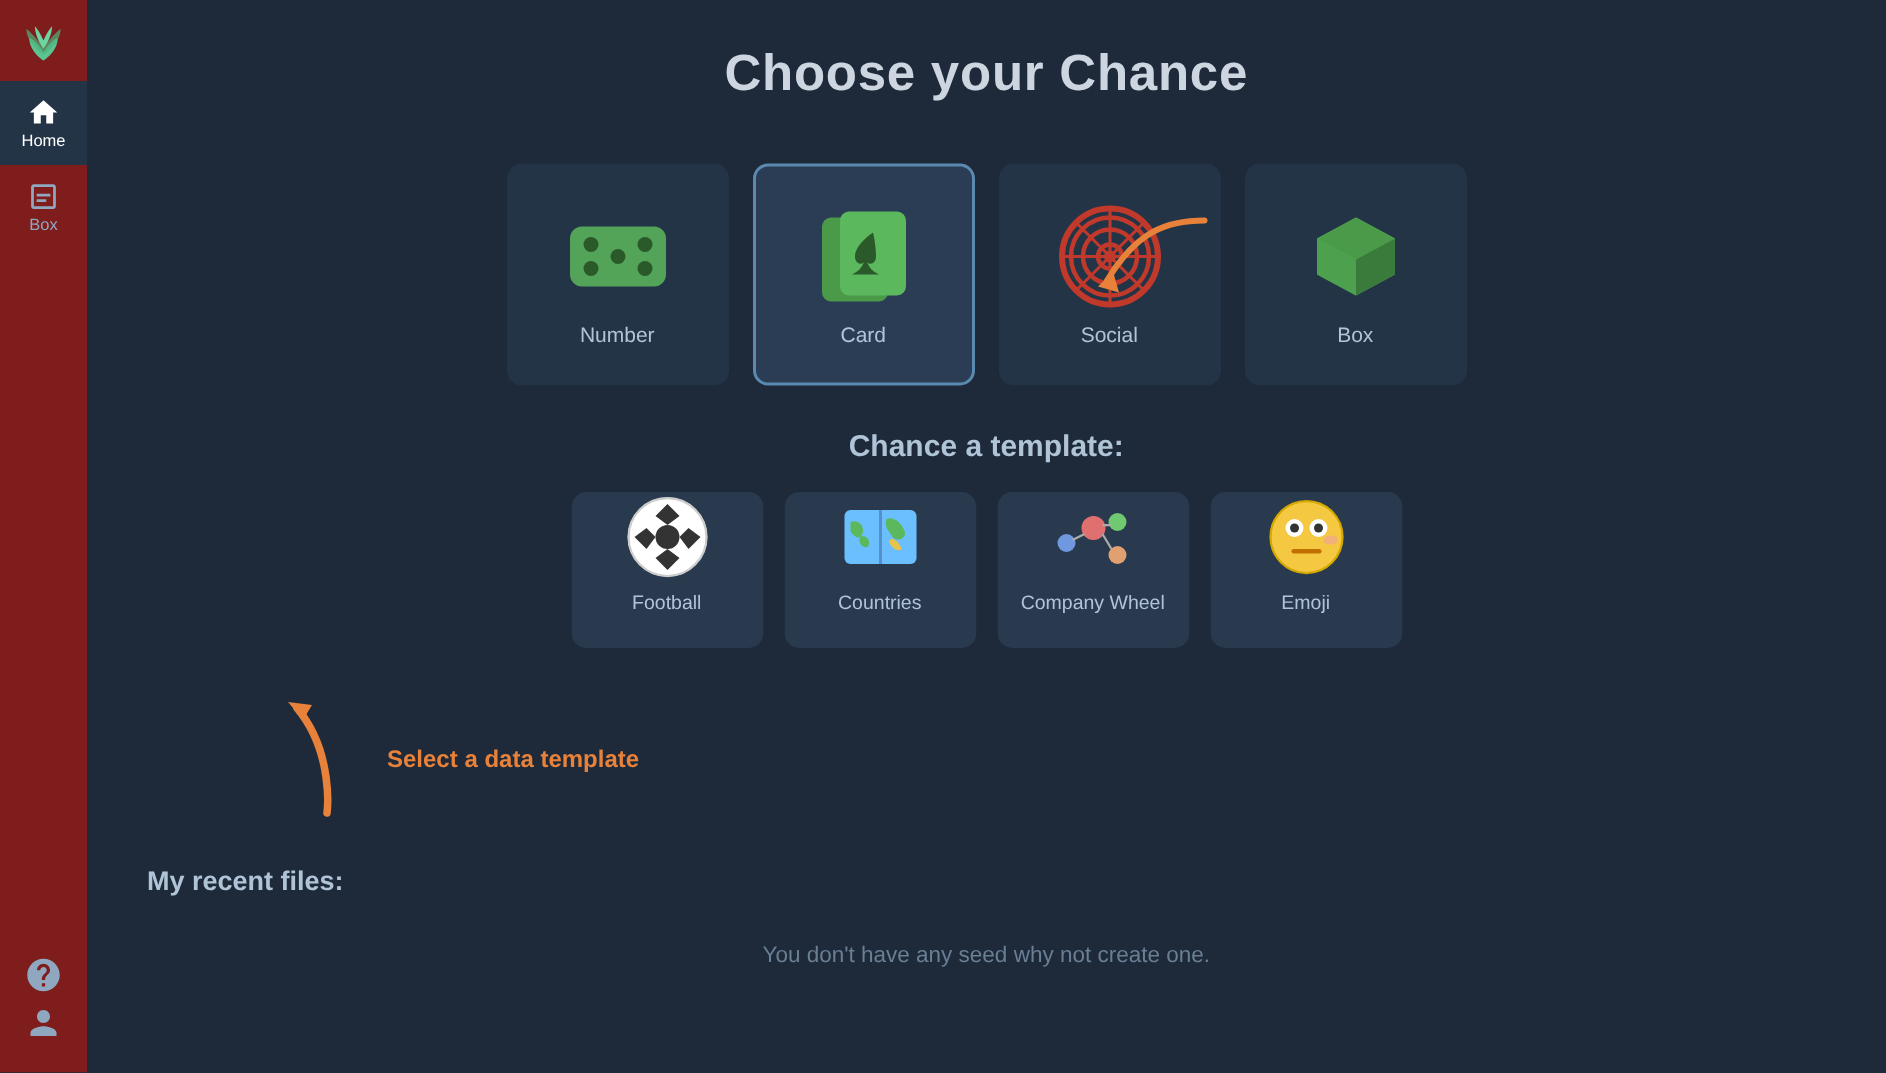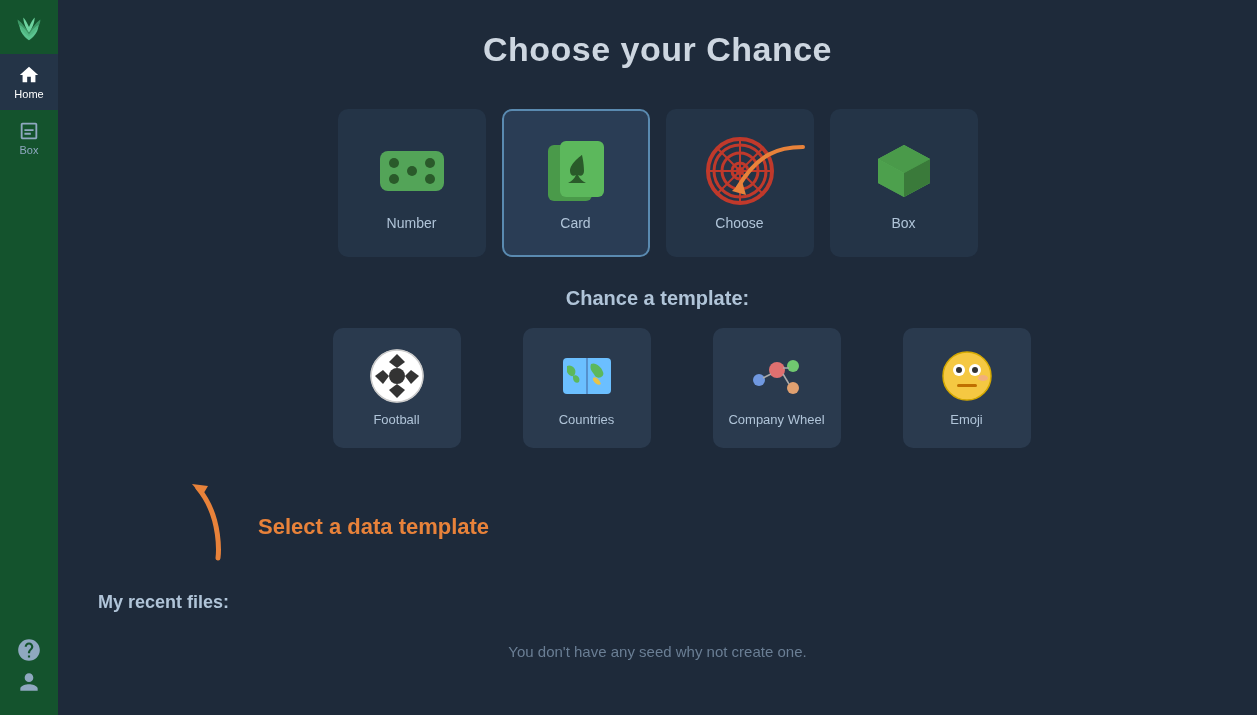--- a/index.html
+++ b/index.html
@@ -9,21 +9,21 @@
       color: #cdd6e0;
       display: flex;
       height: 715px;
       width: 1257px;
       overflow: hidden;
     }
 
     
     #sidebar {
       width: 58px;
-      background: #14532d;
+      background: #7f1d1d;
       display: flex;
       flex-direction: column;
       align-items: center;
       padding: 8px 0;
       gap: 0;
       flex-shrink: 0;
     }
     .sidebar-logo {
       width: 38px;
       height: 38px;
@@ -130,29 +130,27 @@
     .template-row {
       display: flex;
       justify-content: center;
       gap: 14px;
       margin-bottom: 30px;
     }
     .template-card {
       background: #2a3a4e;
       border-radius: 10px;
       width: 128px;
-      height: 120px;
-      display: flex;
-      flex-direction: column;
-      align-items: center;
-      justify-content: center;
+      height: 104px;
+      display: flex;
+      flex-direction: column;
+      align-items: center;
       cursor: pointer;
       transition: background 0.15s;
       border: 2px solid transparent;
-      margin-left: 48px;
     }
     .template-card-icon {
       width: 56px;
       height: 56px;
       margin-bottom: 8px;
     }
     .template-card-label {
       font-size: 13px;
       color: #b0c4d8;
       font-weight: 500;
@@ -281,21 +279,21 @@
             <circle cx="36" cy="36" r="18" fill="none" stroke="#c0392b" stroke-width="3"></circle>
             <circle cx="36" cy="36" r="8" fill="none" stroke="#c0392b" stroke-width="3"></circle>
 
             <line x1="36" y1="4" x2="36" y2="68" stroke="#c0392b" stroke-width="2"></line>
             <line x1="4" y1="36" x2="68" y2="36" stroke="#c0392b" stroke-width="2"></line>
             <line x1="13" y1="13" x2="59" y2="59" stroke="#c0392b" stroke-width="2"></line>
             <line x1="59" y1="13" x2="13" y2="59" stroke="#c0392b" stroke-width="2"></line>
             <circle cx="36" cy="36" r="4" fill="#c0392b"></circle>
           </svg>
         </div>
-        <span class="chance-card-label">Choose</span>
+        <span class="chance-card-label">Social</span>
       </div>
 
       <div class="chance-card">
         <div class="chance-card-icon">
           <svg viewBox="0 0 72 72" xmlns="http://www.w3.org/2000/svg">
 
             <polygon points="36,10 62,24 62,48 36,62 10,48 10,24" fill="#5cb85c"></polygon>
             <polygon points="36,10 62,24 36,38 10,24" fill="#4a9a4a"></polygon>
             <polygon points="36,38 62,24 62,48 36,62" fill="#3a7a3a"></polygon>
             <polygon points="36,38 10,24 10,48 36,62" fill="#4a9a4a" opacity="0.8"></polygon>
@@ -387,21 +385,21 @@
     <div style="display:flex; align-items:flex-start; gap:20px; margin-left:80px; margin-bottom:20px;">
 
       <div style="padding-top:0;">
         <svg width="60" height="90" viewBox="0 0 60 90">
 
           <path d="M40 80 C40 80, 45 40, 20 10" stroke="#e8823a" stroke-width="5" fill="none" stroke-linecap="round"></path>
           <polygon points="14,6 24,18 30,8" fill="#e8823a"></polygon>
         </svg>
       </div>
       <div style="padding-top:36px;">
-        <span style="font-size:22px; font-weight:600; color:#e8823a;">Select a data template</span>
+        <span style="font-size:16px; font-weight:600; color:#e8823a;">Select a data template</span>
       </div>
     </div>
   </div>
 
   <div>
     <div class="recent-files-label">My recent files:</div>
     <div class="no-seed-text">You don't have any seed why not create one.</div>
   </div>
 
 </div>

